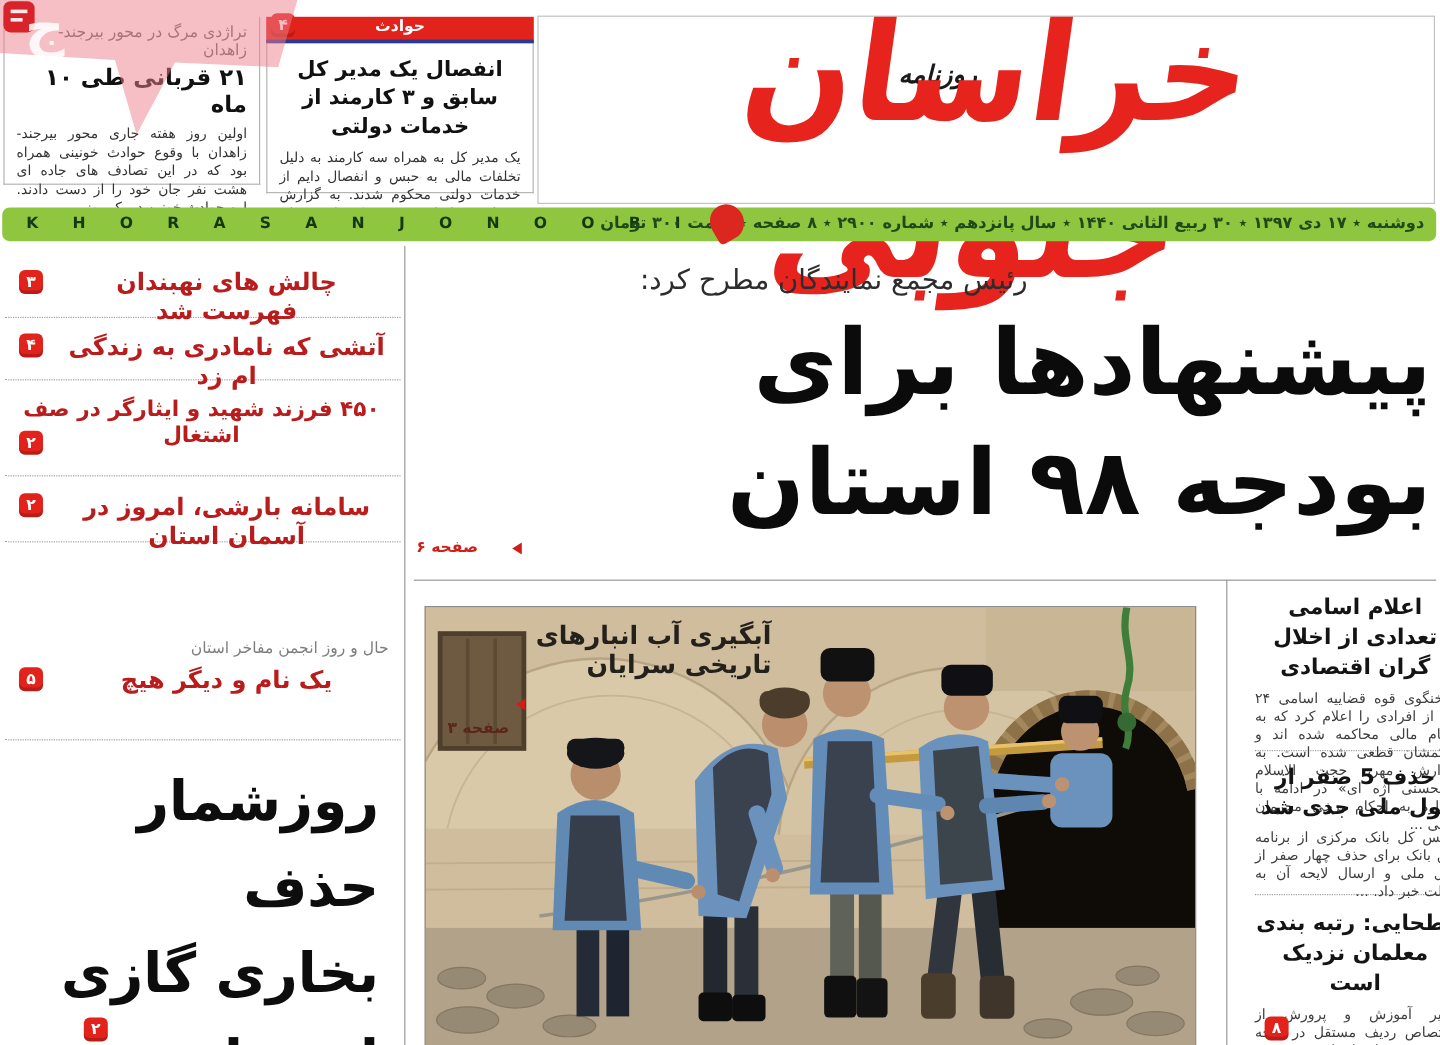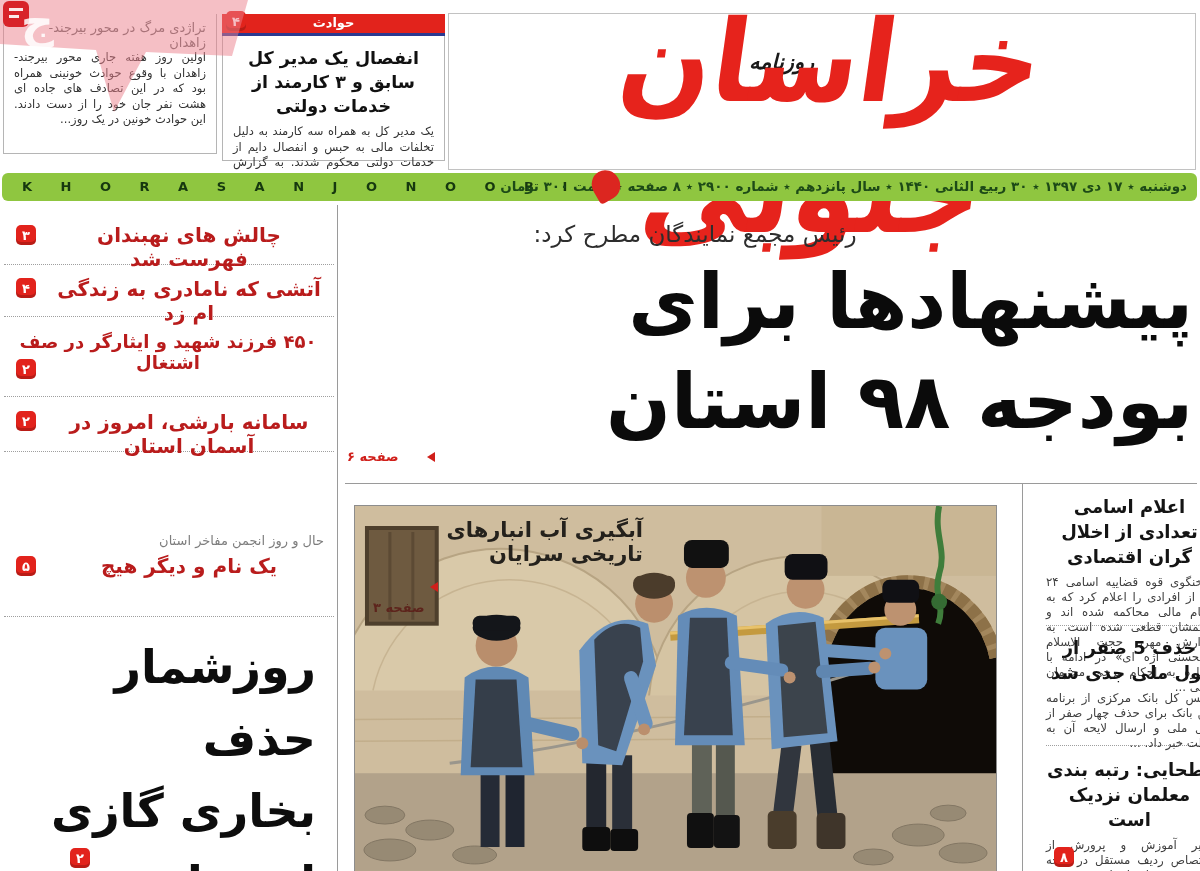--- a/index.html
+++ b/index.html
@@ -73,20 +73,21 @@
     <polygon points="2,0 252,6 236,62 150,58 118,118 100,56 2,50" fill="#ec7f8b" opacity="0.5"></polygon>
     <rect x="7" y="7" width="26" height="26" rx="6" fill="#d8232a"></rect>
     <rect x="13" y="14" width="14" height="3" fill="#ffffff" opacity="0.9"></rect>
     <rect x="13" y="21" width="10" height="3" fill="#ffffff" opacity="0.9"></rect>
     <text x="58" y="44" font-size="46" font-weight="bold" fill="rgba(255,255,255,0.85)">ج</text>
   </svg>
 
   <div class="tbox" style="left:3px;top:14px;width:214px;">
     <div class="inner" style="height:129px;">
       <div class="kick">تراژدی مرگ در محور بیرجند- زاهدان</div>
+      <h2>۲۱ قربانی طی ۱۰ ماه</h2>
       <div class="bodytxt">اولین روز هفته جاری محور بیرجند-زاهدان با وقوع حوادث خونینی همراه بود که در این تصادف های جاده ای هشت نفر جان خود را از دست دادند. این حوادث خونین در یک روز...</div>
     </div>
   </div>
 
   <div class="tbox" style="left:222px;top:14px;width:223px;">
     <div class="bar">
       <span class="sec">حوادث</span>
       <span class="badge" style="right:auto;left:4px;top:-3px;">۴</span>
     </div>
     <div class="inner" style="height:114px;">

